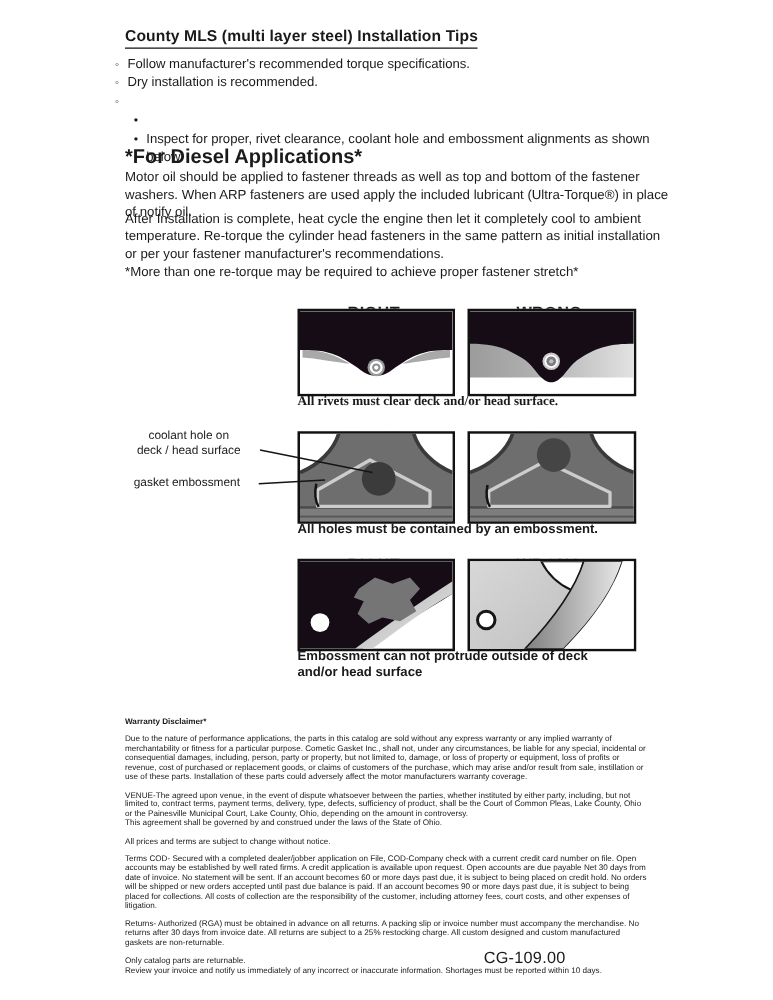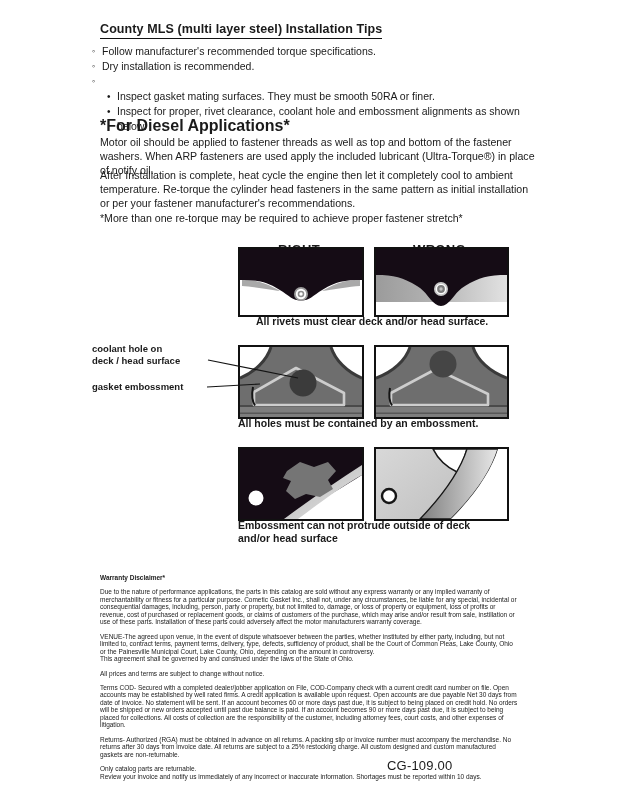--- a/index.html
+++ b/index.html
@@ -21,21 +21,21 @@
   .para{left:100px;width:436px;font-size:10.6px;line-height:13.8px;}
   .p1{top:136px;}
   .p2{top:169px;}
   .pnote{top:212px;}
 
   
   .rw-label{font-size:13px;font-weight:bold;text-align:center;letter-spacing:.3px;margin-top:12px;}
   .panel{border:2px solid #111;background:#fff;}
   .panel svg{display:block;}
   .caption{font-size:10.5px;font-weight:bold;line-height:13px;}
-  .side-label{font-size:9.5px;line-height:11.5px;text-align:left;font-weight:bold;}
+  .side-label{font-size:9.5px;line-height:11.5px;text-align:center;}
 
   .legal{left:100px;top:574px;width:418px;font-size:6.5px;line-height:7.45px;}
   .legal .lp{margin-top:7px;}
   .legal .lh{font-weight:bold;}
   .legal .tight{margin-top:0;}
 
   .footer{left:387px;top:758px;font-size:13px;letter-spacing:.2px;}
 </style>
 </head>
 <body>
@@ -49,21 +49,20 @@
     </div>
   <div class="b">
       <span class="mk">◦</span>
       <span>Dry installation is recommended.</span>
     </div>
   <div class="b">
       <span class="mk">◦</span>
     </div>
   <div class="b sub">
       <span class="mk">•</span>
-      <span>Inspect gasket mating surfaces.  They must be smooth 50RA or finer.</span>
     </div>
   <div class="b sub">
       <span class="mk">•</span>
       <span>Inspect for proper, rivet clearance, coolant hole and embossment alignments as shown below.</span>
     </div>
 </div>
 
 <div class="abs diesel-head">*For Diesel Applications*</div>
 <div class="abs para p1">Motor oil should be applied to fastener threads as well as top and bottom of the fastener washers. When ARP fasteners are used apply the included lubricant (Ultra-Torque®) in place of notify oil.</div>
 <div class="abs para p2">After Installation is complete, heat cycle the engine then let it completely cool to ambient temperature. Re-torque the cylinder head fasteners in the same pattern as initial installation or per your fastener manufacturer's recommendations.</div>
@@ -101,21 +100,21 @@
     <path d="M0,0 H131 V26 C112,26 103,28.5 89,37 C79,43 77.5,50 70.5,55 C67,57.5 63,57.5 59.5,55 C52.5,50 51,43 41,37 C27,28.5 18,26 0,26 Z" fill="#150c15"></path>
     <g>
       <circle cx="65" cy="40" r="7" fill="#c9c9c9"></circle>
       <circle cx="65" cy="40" r="5.3" fill="#ffffff"></circle>
       <circle cx="65" cy="40" r="3.9" fill="#7c7c7c"></circle>
       <circle cx="65" cy="40" r="1.7" fill="#c0c0c0"></circle>
     </g>
   </svg>
 </div>
 
-<div class="abs caption" style="left:256px;top:315px;">All rivets must clear deck and/or head surface.</div>
+<div class="abs caption" style="left:238px;top:315px;font-family:Liberation Serif, serif;">All rivets must clear deck and/or head surface.</div>
 
 <div class="abs rw-label" style="left:238px;top:330px;width:122px;">RIGHT</div>
 <div class="abs rw-label" style="left:374px;top:330px;width:131px;">WRONG</div>
 
 <div class="abs side-label" style="left:92px;top:343px;width:118px;">
   <span>coolant hole on</span><br>
   <span>deck / head surface</span>
 </div>
 <div class="abs side-label" style="left:92px;top:381px;width:115px;">gasket embossment</div>
 

